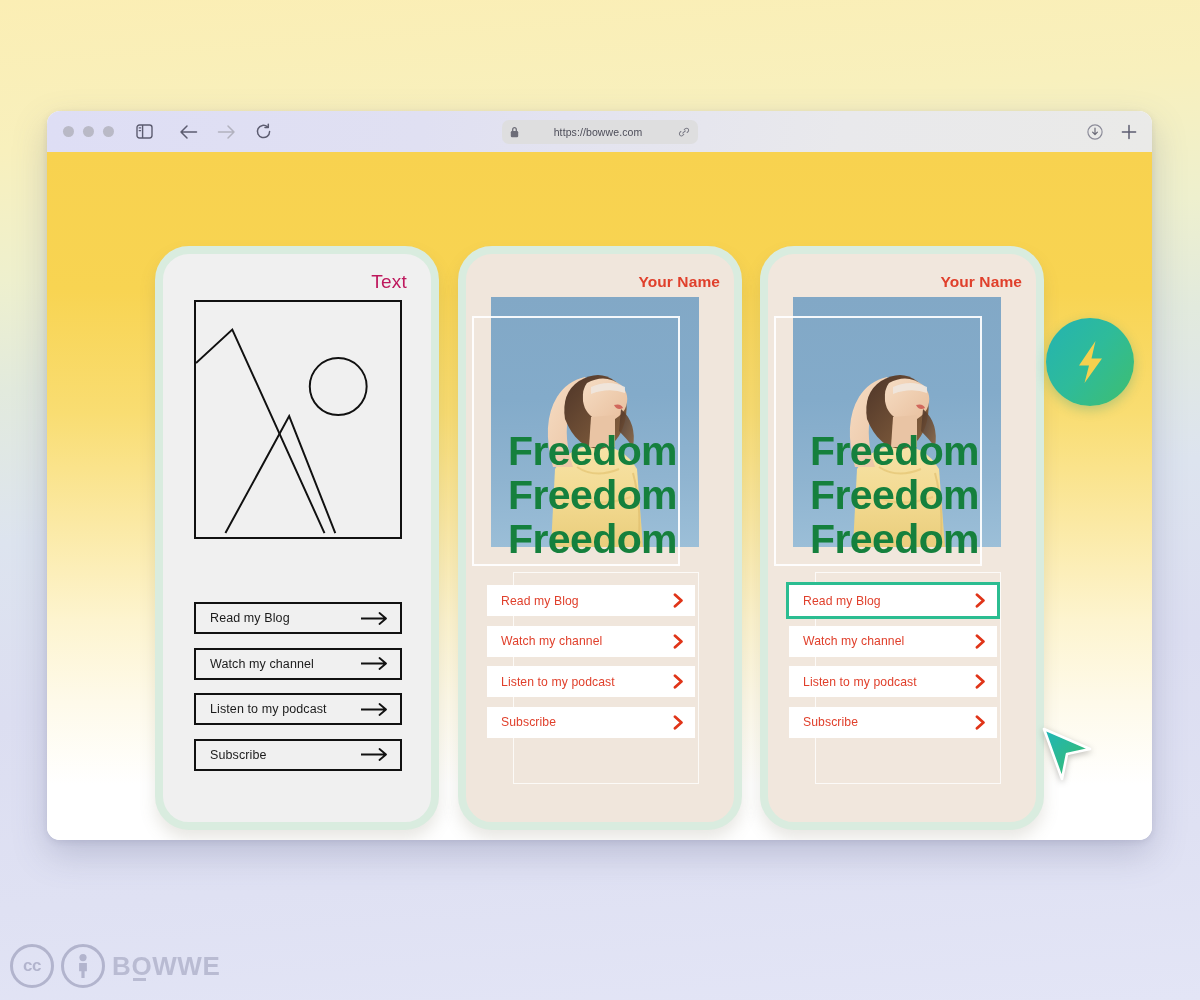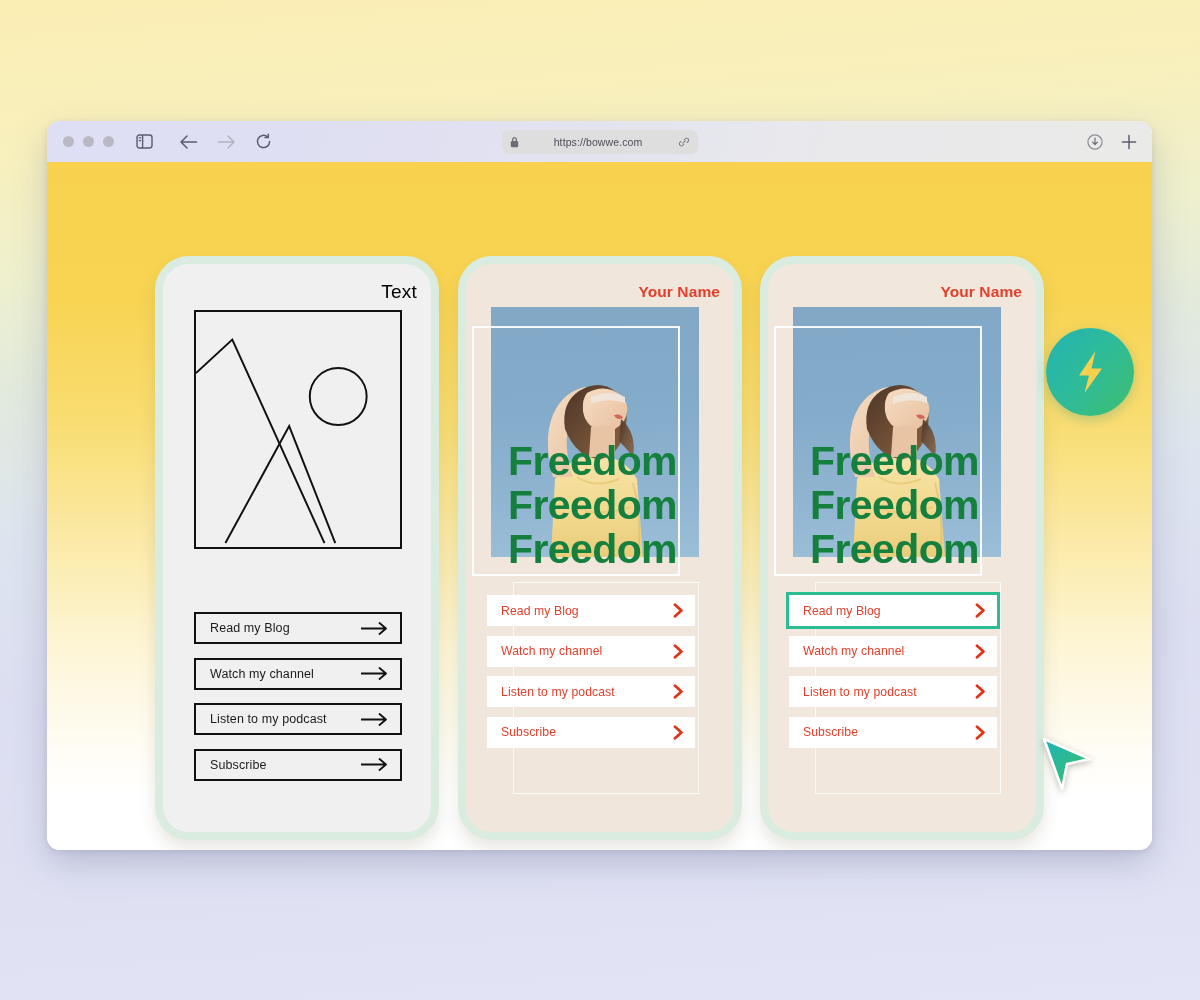--- a/index.html
+++ b/index.html
@@ -32,21 +32,20 @@
     position: absolute;
     left: 47px;
     top: 111px;
     width: 1105px;
     height: 729px;
     border-radius: 13px;
     background: #ffffff;
     box-shadow: 0 14px 34px rgba(90, 92, 130, 0.26),
                 0 2px 6px rgba(90, 92, 130, 0.14);
     overflow: hidden;
-    margin-top: 10px;
   }
 
   #chrome-bar {
     position: relative;
     height: 41px;
     background: linear-gradient(100deg, #dedef5 0%, #e0e0f2 34%, #e9e9ec 72%, #eaeae8 100%);
     display: flex;
     align-items: center;
   }
 
@@ -126,24 +125,24 @@
     box-shadow: 0 9px 16px rgba(120, 115, 90, 0.17);
     overflow: hidden;
   }
   #card-1 { left: 108px; background: #f0f0f0; }
   #card-2 { left: 411px; background: #f0e6dc; }
   #card-3 { left: 713px; background: #f1e7dd; }
 
   
   #wf-title {
     position: absolute;
-    right: 14px;
+    right: 24px;
     top: 17px;
     font-size: 19px;
-    color: #000000;
+    color: #be185d;
     letter-spacing: .2px;
   }
   #wf-image {
     position: absolute;
     left: 31px;
     top: 46px;
     width: 208px;
     height: 239px;
     border: 2.2px solid #111;
     background: #f0f0f0;
@@ -619,14 +618,29 @@
             <stop offset="0" stop-color="#1fb5ba"></stop>
             <stop offset="1" stop-color="#3cbe63"></stop>
           </linearGradient>
         </defs>
         <path d="M3 3 L49 23 L26 28 L21 53 Z" fill="url(#curg)" stroke="#ffffff" stroke-width="2.6" stroke-linejoin="round"></path>
       </svg>
 
     </div>
   </div>
 
+  <div id="watermark">
+    <div class="cc-ring">
+      <span style="font-size:17px;font-weight:bold;letter-spacing:-.5px;">cc</span>
+    </div>
+    <div class="cc-ring">
+      <svg width="20" height="26" viewBox="0 0 20 26" fill="currentColor">
+        <circle cx="10" cy="4.6" r="3.6"></circle>
+        <path d="M6.1 10h7.8v8.2h-2.3V25H8.4v-6.8H6.1z"></path>
+      </svg>
+    </div>
+    <div id="wm-text">
+      <span>BOWWE</span>
+      <span class="macron"></span>
+    </div>
+  </div>
 
 </div>
 
 </body></html>

